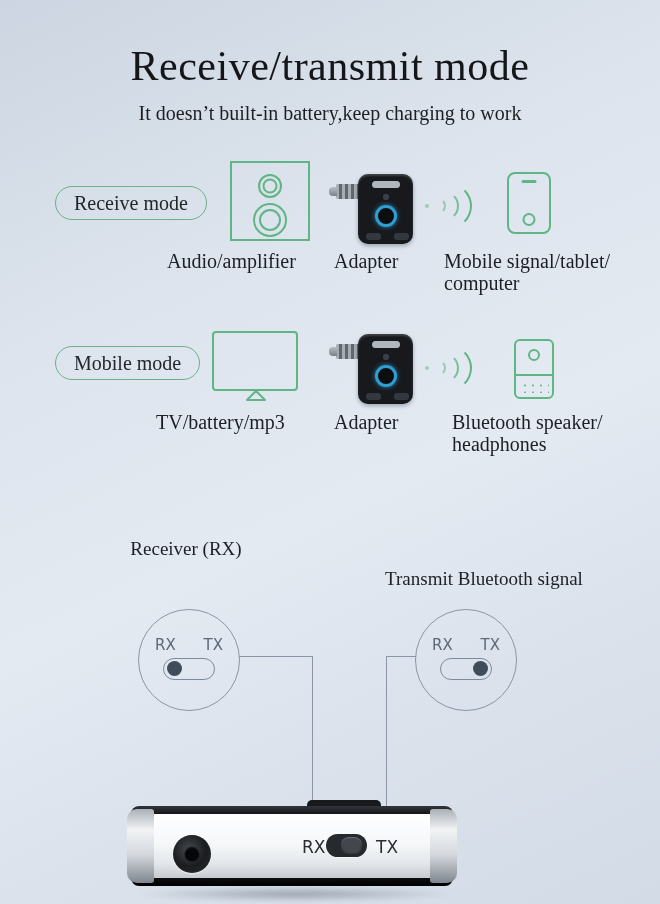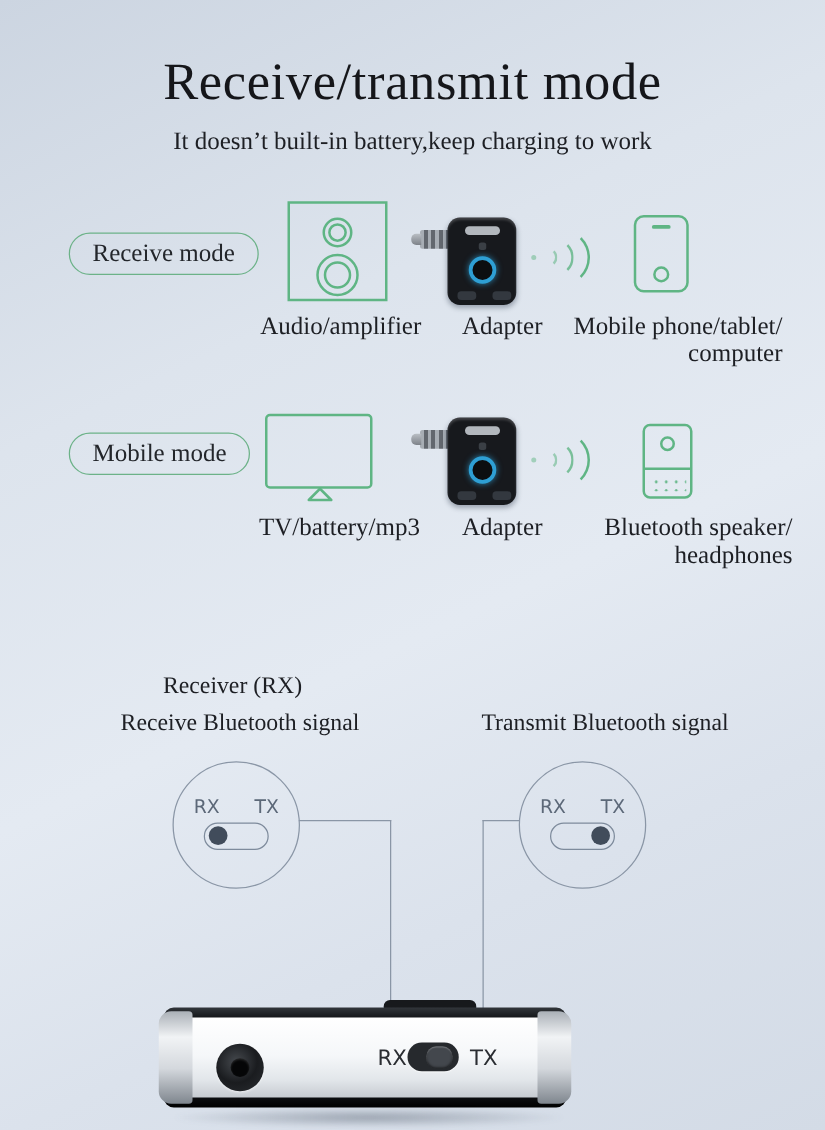--- a/index.html
+++ b/index.html
@@ -11,21 +11,21 @@
 
   
   .title { left:0; top:42px; width:660px; text-align:center; font-size:42px; color:#15161a; letter-spacing:.5px; }
   .subtitle { left:0; top:102px; width:660px; text-align:center; font-size:20px; color:#1d1f24; }
 
   
   .mode-pill { left:55px; height:34px; padding:0 18px; border:1px solid #6cb288; border-radius:18px;
                display:inline-flex; align-items:center; font-size:20px; color:#23262b; }
 
   
-  .cap { font-size:20px; color:#1d1f24; text-align:right; white-space:pre-line; line-height:1.1; }
+  .cap { font-size:20px; color:#1d1f24; text-align:left; white-space:pre-line; line-height:1.1; }
 
   
   .g { border:2px solid #5fb584; }
   .speaker { left:230px; top:161px; width:80px; height:80px; }
   .spk-c { position:absolute; left:50%; transform:translateX(-50%); border:2px solid #5fb584; border-radius:50%; }
   .spk-c::after { content:""; position:absolute; left:50%; top:50%; transform:translate(-50%,-50%);
                   border:2px solid #5fb584; border-radius:50%; }
   .spk-c.small { top:11px; width:24px; height:24px; } .spk-c.small::after { width:11px; height:11px; }
   .spk-c.big { top:40px; width:34px; height:34px; } .spk-c.big::after { width:18px; height:18px; }
 
@@ -141,21 +141,21 @@
     <div class="dot"></div>
     <div class="arc a1"></div>
     <div class="arc a2"></div>
     <div class="arc a3"></div>
   </div>
 
   <div class="abs g phone"></div>
 
   <div class="abs cap" style="left:167px; top:250px; width:170px;">Audio/amplifier</div>
   <div class="abs cap" style="left:334px; top:250px; width:100px;">Adapter</div>
-  <div class="abs cap" style="left:444px; top:250px; width:182px;">Mobile phone/tablet/
+  <div class="abs cap" style="left:444px; top:250px; width:182px;">Mobile signal/tablet/
 computer</div>
 
   <div class="abs mode-pill" style="top:346px;">
     <span>Mobile mode</span>
   </div>
 
   <div class="abs g tv"></div>
   <svg class="abs tv-stand" width="24" height="12">
     <polygon points="12,1 21,10 3,10" fill="#e2e8f0" stroke="#5fb584" stroke-width="2" stroke-linejoin="round"></polygon>
   </svg>
@@ -182,21 +182,20 @@
     <div class="btspk-div"></div>
     <div class="btspk-dots"></div>
   </div>
 
   <div class="abs cap" style="left:156px; top:411px; width:180px;">TV/battery/mp3</div>
   <div class="abs cap" style="left:334px; top:411px; width:100px;">Adapter</div>
   <div class="abs mid-title" style="left:96px; top:538px; width:180px;">Receiver (RX)</div>
 
   <div class="abs cap" style="left:452px; top:411px; width:182px;">Bluetooth speaker/
 headphones</div>
-  <div class="abs mid-sub" style="left:77px; top:568px; width:230px;">Receive Bluetooth signal</div>
   <div class="abs mid-sub" style="left:369px; top:568px; width:230px;">Transmit Bluetooth signal</div>
 
   <div class="abs mode-circle" style="left:138px; top:609px;">
     <div class="rxtx">
       <span>RX</span>
       <span>TX</span>
     </div>
     <div class="toggle">
       <div class="knob pos-rx"></div>
     </div>

